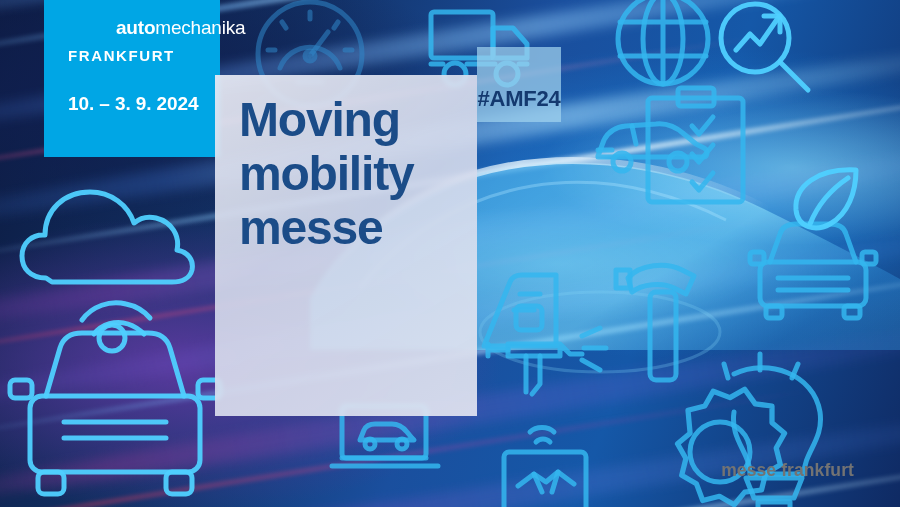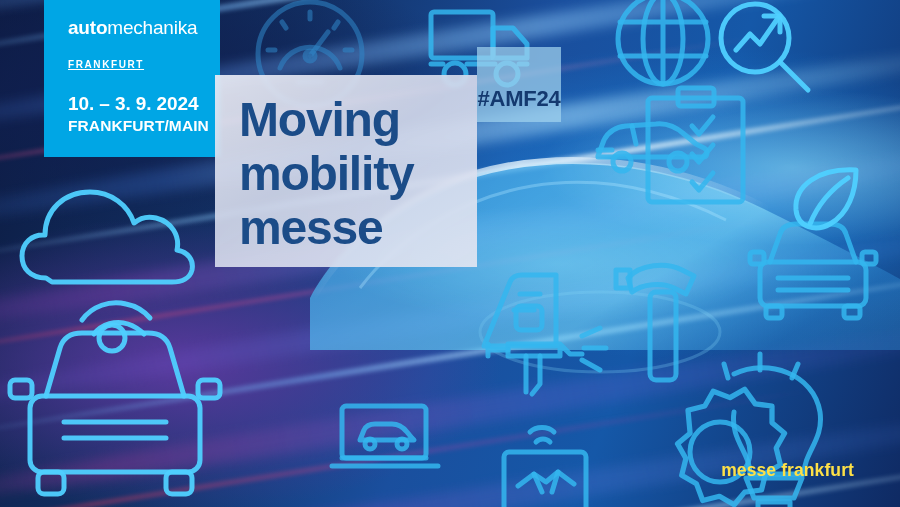--- a/index.html
+++ b/index.html
@@ -55,34 +55,33 @@
   .ico { fill:none; stroke:#34b6ef; stroke-width:5; stroke-linecap:round; stroke-linejoin:round; opacity:.85; }
   .ico-dim { stroke:#2f86c8; opacity:.55; }
   .ico-bright { stroke:#4fd0ff; opacity:.95; }
 
   
   .logo-box {
     position:absolute; left:44px; top:0; width:176px; height:157px;
     background:#00a6e5;
     padding:18px 0 0 24px;
   }
-  .logo-wordmark { font-size:19px; line-height:1; color:#ffffff; letter-spacing:-.2px; white-space:nowrap; }
+  .logo-wordmark { font-size:19px; line-height:1; color:#ffffff; letter-spacing:-.2px; white-space:nowrap;margin-left:48px; }
   .logo-wordmark .w-bold { font-weight:bold; }
   .logo-wordmark .w-light { font-weight:normal; }
   .logo-city {
-    margin-top:22px; font-size:10px; font-weight:bold; color:#ffffff;
+    margin-top:10px; font-size:15px; font-weight:bold; color:#ffffff;
     letter-spacing:1.6px;
-    text-decoration:underline;
   }
   .logo-dates { position:absolute; left:24px; bottom:42px; font-size:19px; font-weight:bold; color:#ffffff; white-space:nowrap; letter-spacing:-.1px; }
   .logo-place { position:absolute; left:24px; bottom:22px; font-size:15.5px; font-weight:bold; color:#ffffff; white-space:nowrap; letter-spacing:.1px; }
 
   
   .headline-panel {
-    position:absolute; left:215px; top:75px; width:262px; height:192px;
+    position:absolute; left:215px; top:75px; width:262px; height:341px;
     background:linear-gradient(150deg, rgba(232,234,244,.93) 0%, rgba(214,219,236,.90) 45%, rgba(226,229,241,.92) 100%);
     backdrop-filter:blur(2px);
   }
   .headline {
     position:absolute; left:24px; top:18px; width:240px;
     font-size:48px; font-weight:bold; line-height:1.13;
     color:#1b4c88; letter-spacing:-1.2px;
   }
   .headline span { display:block; }
 
@@ -93,21 +92,21 @@
   }
   .hashtag-text {
     position:absolute; left:0; right:0; bottom:10px;
     text-align:center; font-size:22px; font-weight:bold; color:#14396f;
     letter-spacing:-.2px;
   }
 
   
   .mf-logo {
     position:absolute; right:46px; bottom:26px;
-    font-size:17.5px; font-weight:bold; color:#fde047;
+    font-size:17.5px; font-weight:bold; color:#737373;
     letter-spacing:.1px; white-space:nowrap;
   }
 </style>
 </head>
 <body>
 
 <div id="banner">
 
   <div class="bg-base"></div>
 
@@ -280,21 +279,20 @@
     </svg>
 
   </div>
 
   <div class="logo-box">
     <div class="logo-wordmark">
       <span class="w-bold">auto</span><span class="w-light">mechanika</span>
     </div>
     <div class="logo-city">FRANKFURT</div>
     <div class="logo-dates">10. – 3. 9. 2024</div>
-    <div class="logo-place">FRANKFURT/MAIN</div>
   </div>
 
   <div class="headline-panel">
     <div class="headline">
       <span>Moving</span>
       <span>mobility</span>
       <span>messe</span>
     </div>
   </div>
 

